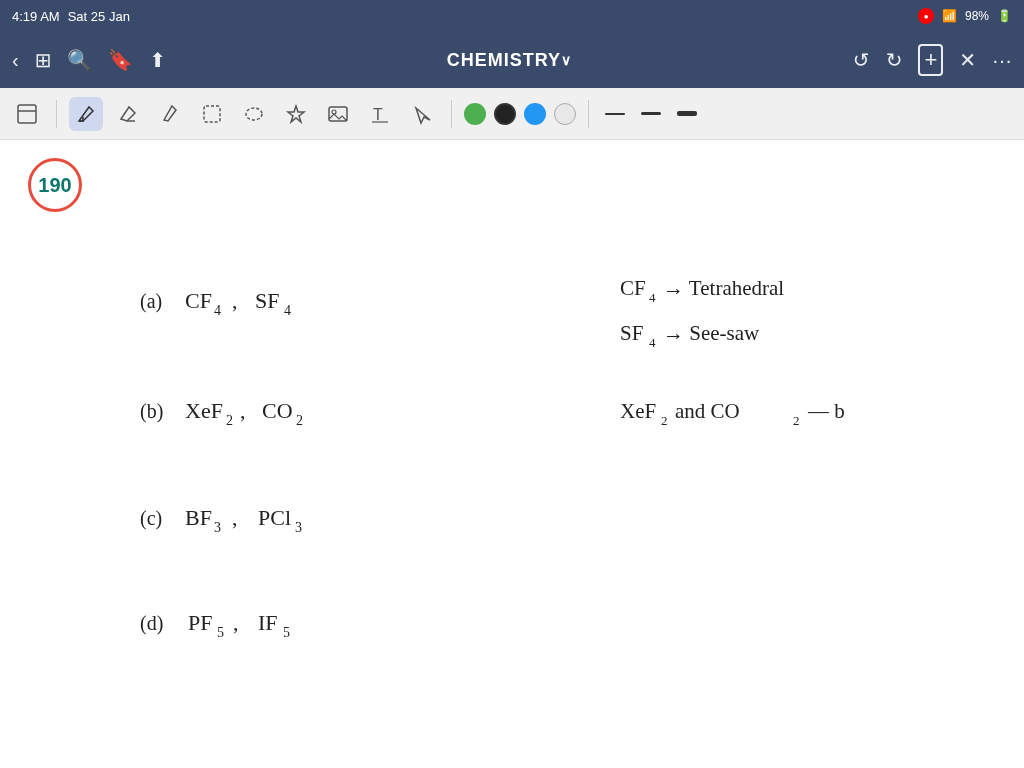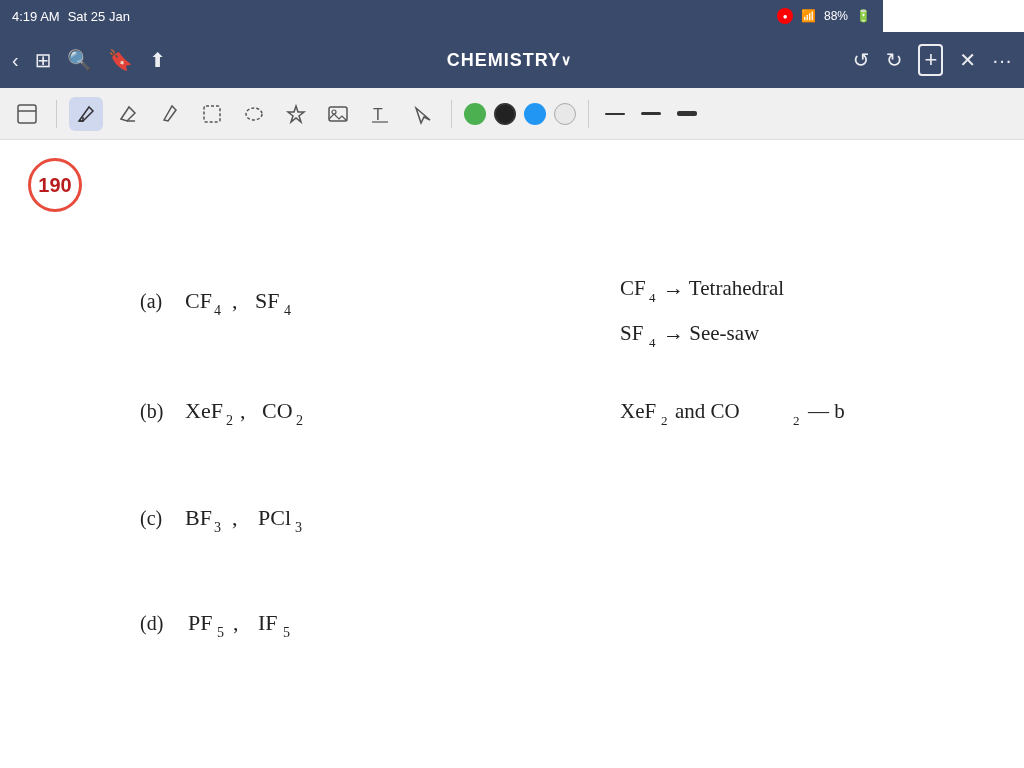--- a/index.html
+++ b/index.html
@@ -1,20 +1,20 @@
 <!DOCTYPE html>
 <html><head>
   <meta charset="utf-8">
   <style>
     * { margin: 0; padding: 0; box-sizing: border-box; }
     body { width: 1024px; height: 768px; overflow: hidden; font-family: Arial, sans-serif; background: #fff; }
 
     
     #status-bar {
-      width: 883px;
+      width: 1024px;
       height: 28px;
       background: #3a4a6b;
       display: flex;
       align-items: center;
       justify-content: space-between;
       padding: 16px 12px;
       color: white;
       font-size: 13px;
     }
     .status-left { display: flex; gap: 8px; align-items: center; }
@@ -85,21 +85,21 @@
       left: 28px;
       width: 54px;
       height: 54px;
       border-radius: 50%;
       border: 3px solid #e74c3c;
       display: flex;
       align-items: center;
       justify-content: center;
       font-size: 20px;
       font-weight: bold;
-      color: #b91c1c;
+      color: #0f766e;
     }
 
     
     #handwriting-svg {
       position: absolute;
       top: 0;
       left: 0;
       width: 1024px;
       height: 632px;
     }
@@ -108,21 +108,21 @@
 <body>
 
 <div id="status-bar">
   <div class="status-left">
     <span>4:19 AM</span>
     <span>Sat 25 Jan</span>
   </div>
   <div class="status-right">
     <div class="recording-dot"></div>
     <span>📶</span>
-    <span>88%</span>
+    <span>98%</span>
     <span>🔋</span>
   </div>
 </div>
 
 <div id="nav-bar">
   <div class="nav-left">
     <span class="nav-icon">‹</span>
     <span class="nav-icon">⊞</span>
     <span class="nav-icon">🔍</span>
     <span class="nav-icon">🔖</span>

